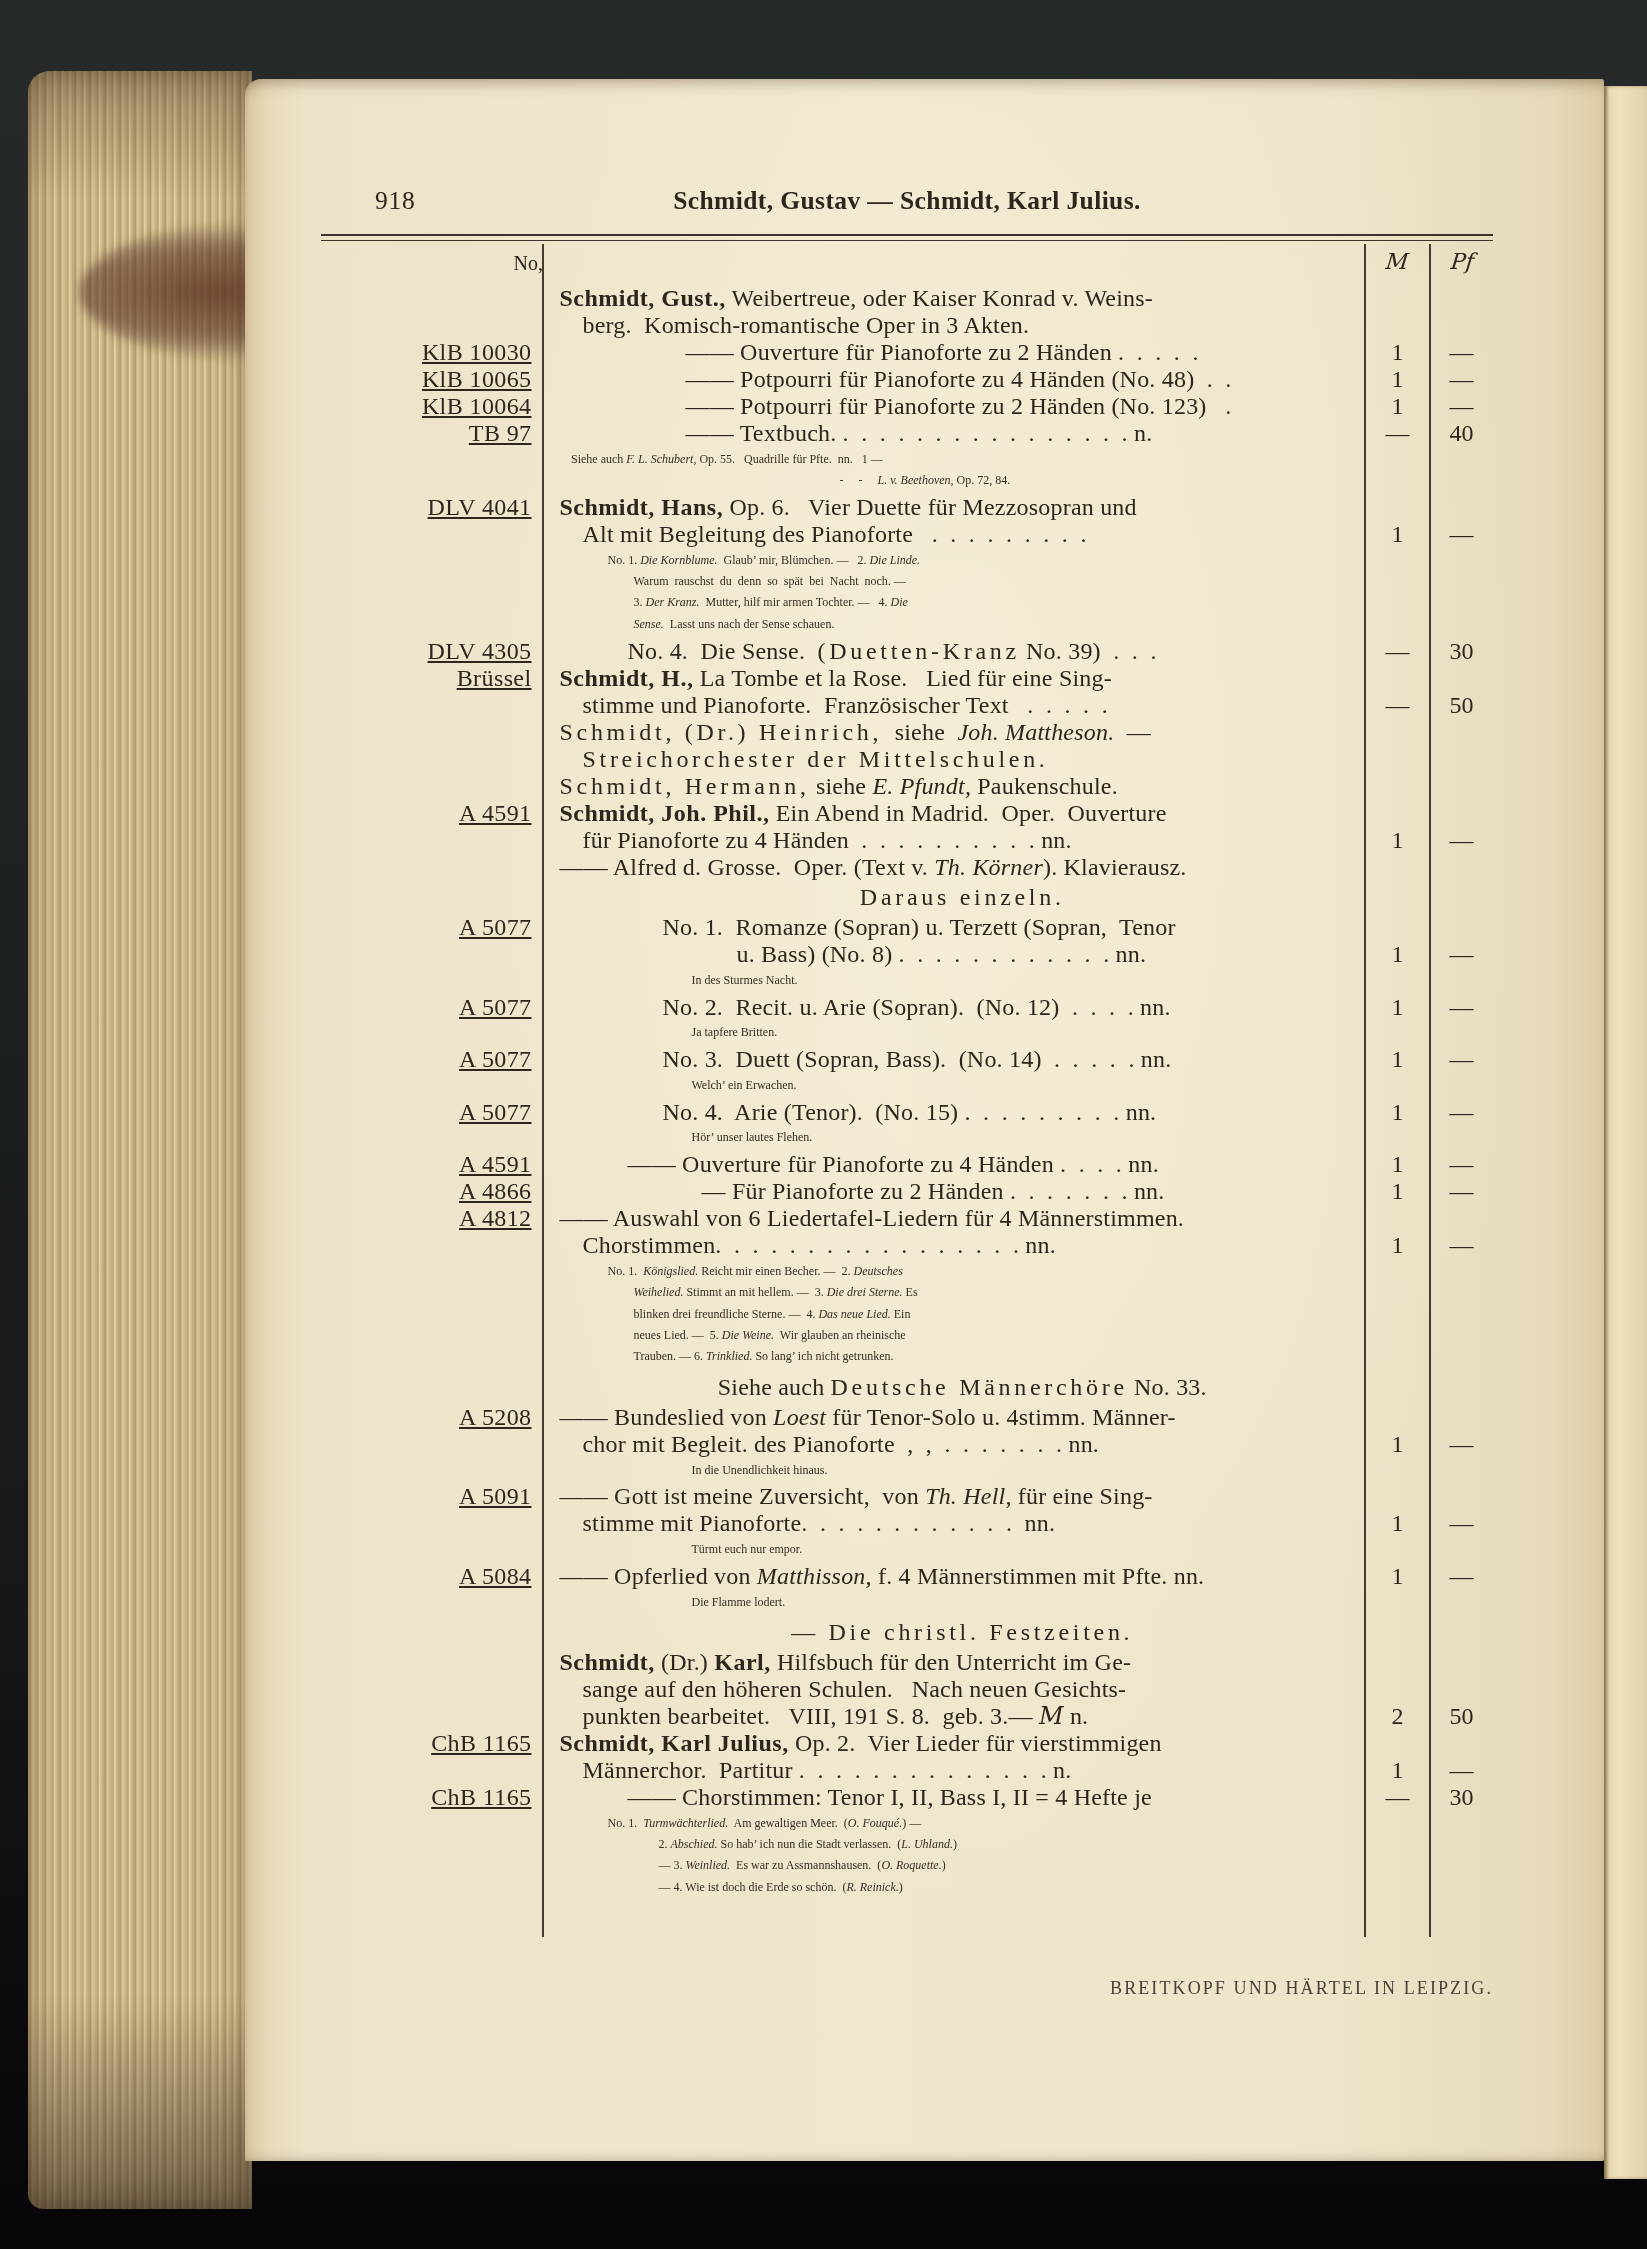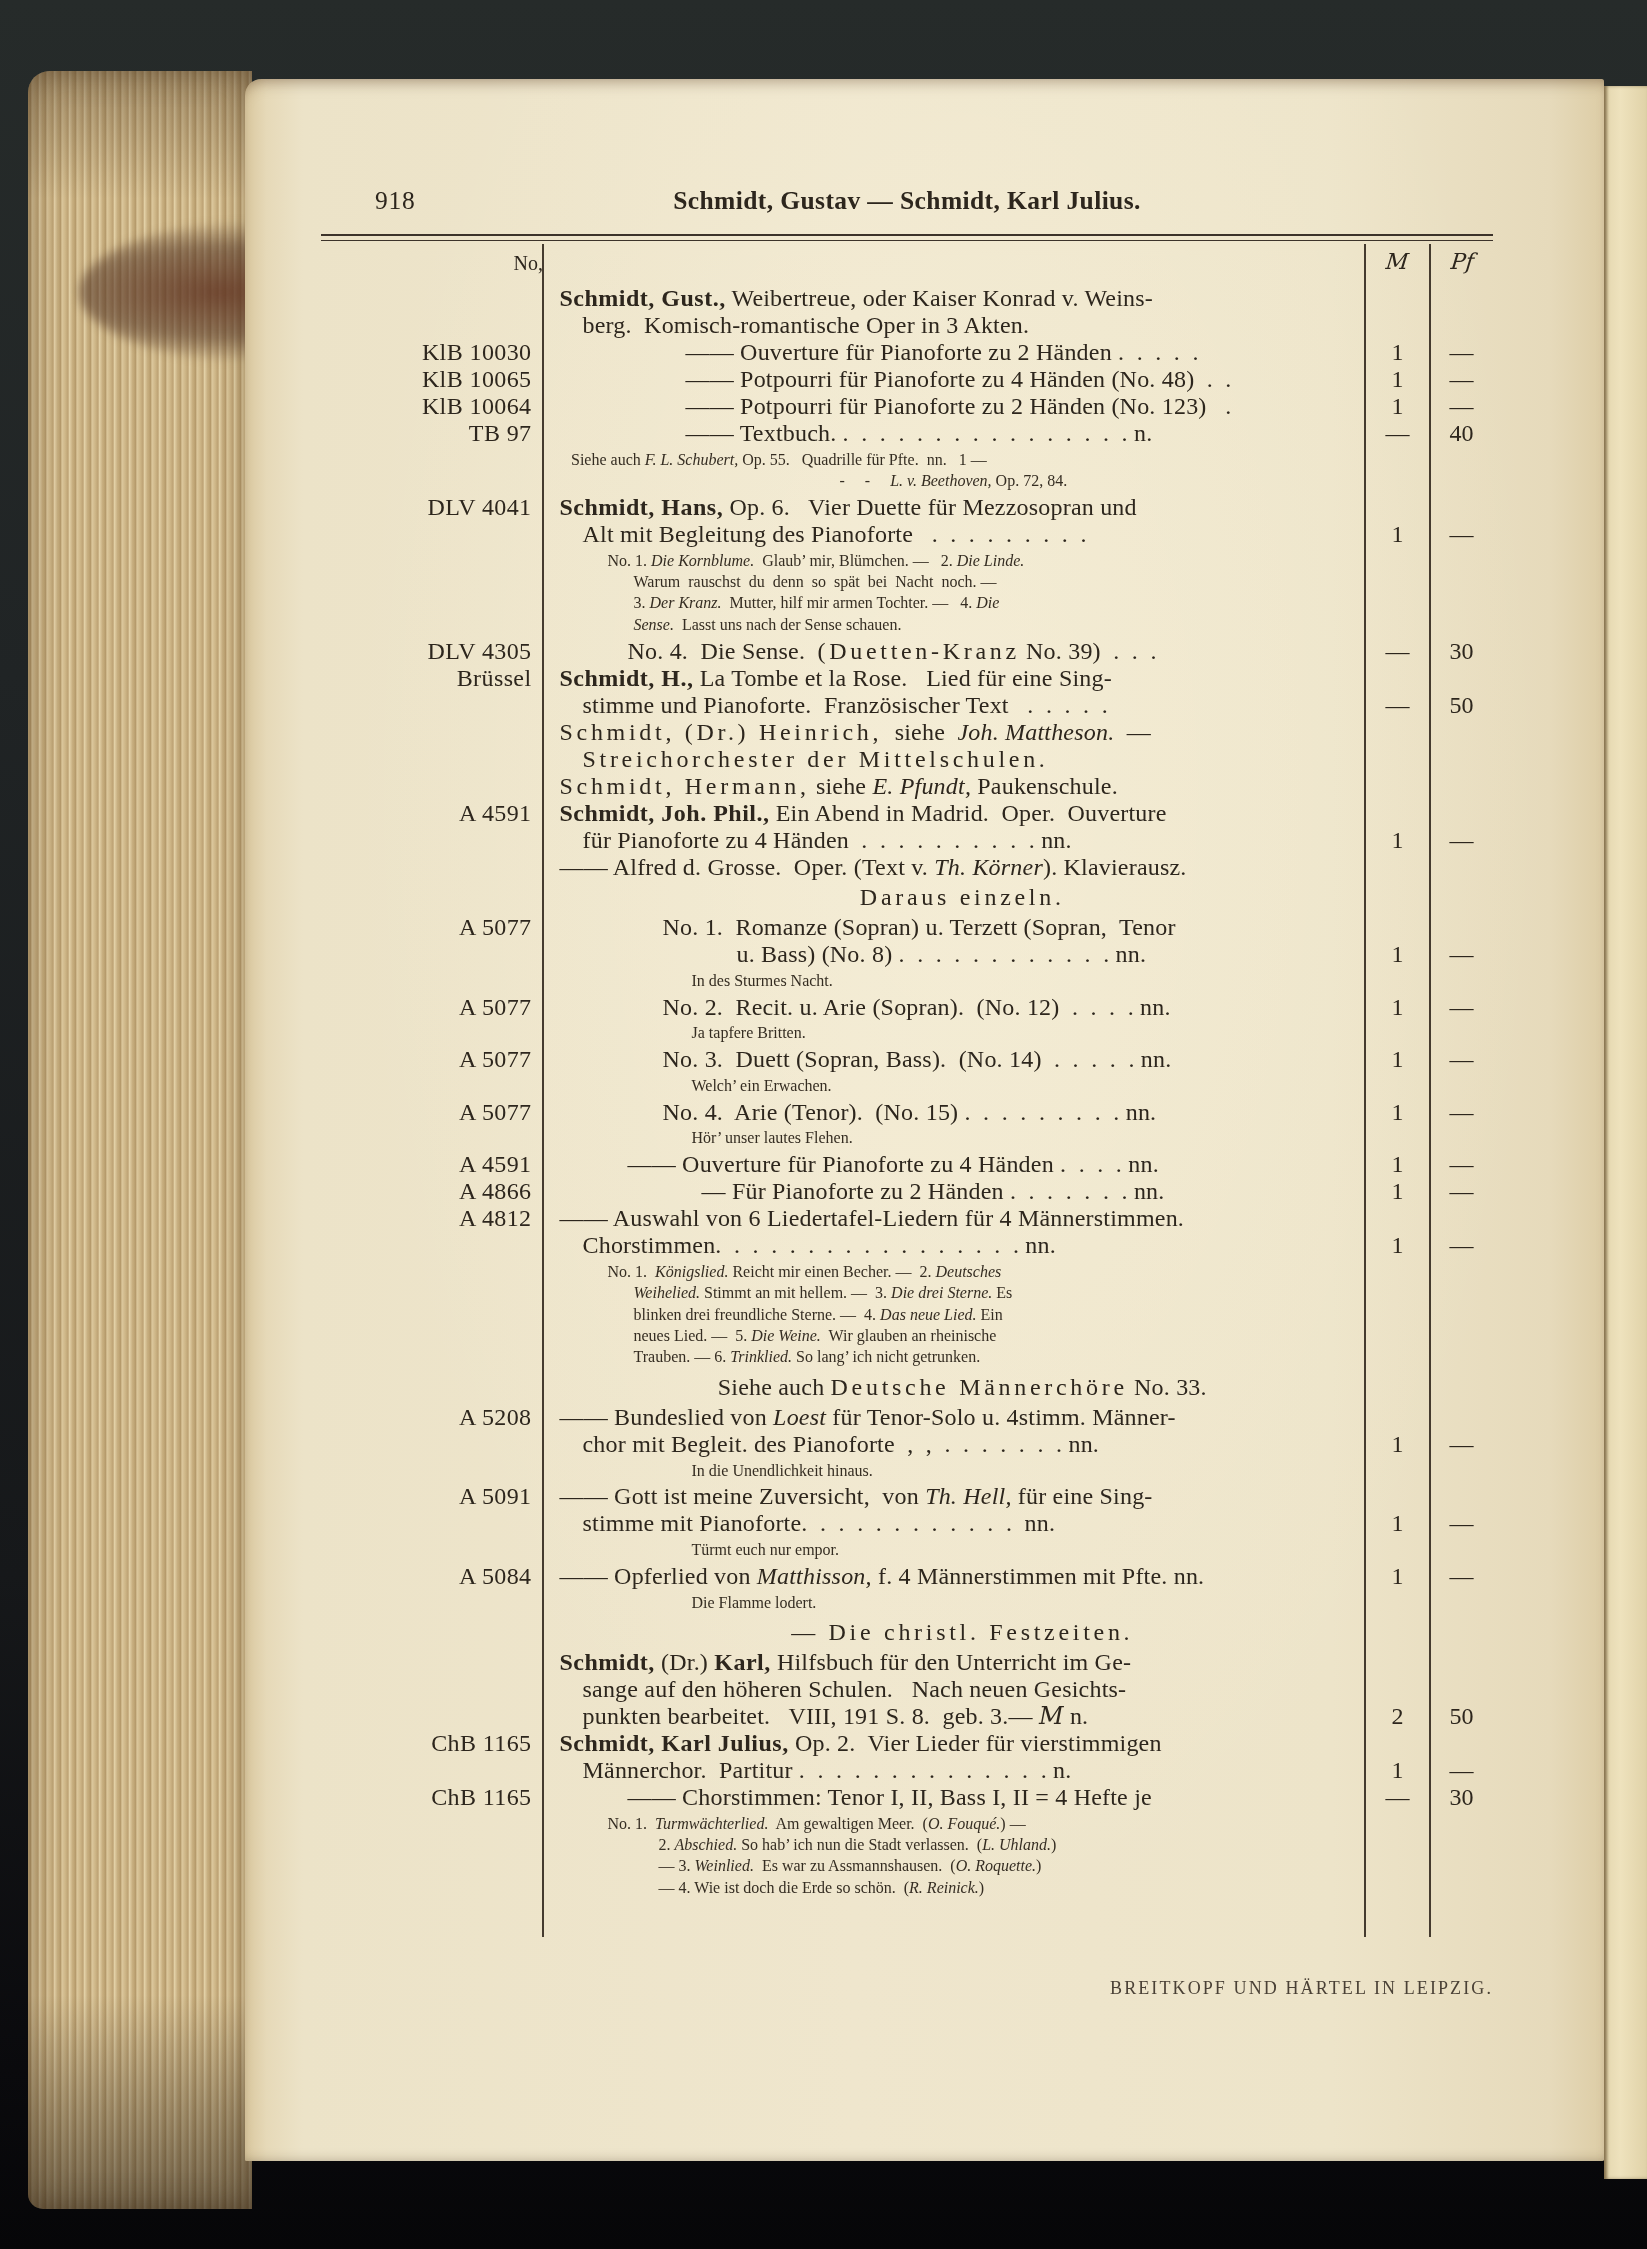--- a/index.html
+++ b/index.html
@@ -57,27 +57,27 @@
   .v1{left:542px;}.v2{left:1364px;}.v3{left:1429px;}
   .nohead{position:absolute;left:321px;top:252px;width:222px;text-align:right;font-size:20px;}
   .mhead{position:absolute;left:1365px;top:249px;width:65px;text-align:center;font-size:22px;}
   .pfhead{position:absolute;left:1431px;top:249px;width:63px;text-align:center;font-size:22px;}
   .script{font-style:italic;font-family:"DejaVu Serif",serif;transform:skewX(-6deg);display:inline-block;}
 
   
   .tbody{position:absolute;left:321px;top:247px;width:1172px;}
   .entries{margin-top:38px;}
   .row{display:grid;grid-template-columns:222px 822px 65px 63px;}
-  .c-id{grid-area:1/1;text-align:right;padding-right:11.5px;font-size:24px;line-height:27px;letter-spacing:0.4px;}
+  .c-id{grid-area:1/1;text-align:right;padding-right:11.5px;font-size:24px;line-height:27px;letter-spacing:0.4px;text-decoration:underline;}
   .c-lines{grid-area:1/2;padding-left:16.5px;}
   .c-m{grid-area:1/3;align-self:end;text-align:center;font-size:24px;line-height:27px;}
   .c-pf{grid-area:1/4;align-self:end;text-align:center;font-size:24px;line-height:27px;}
   .c-small{grid-area:2/2;padding-left:16.5px;margin:1.6px 0 2.5px;}
   .ln{font-size:24px;line-height:27px;white-space:pre-wrap;letter-spacing:0.2px;}
-  .sln{font-size:16px;line-height:21.4px;white-space:pre-wrap;color:#352d22;}
+  .sln{font-size:12px;line-height:21.4px;white-space:pre-wrap;color:#352d22;}
   .in0{padding-left:0;} .inc{padding-left:23px;} .in1{padding-left:68px;}
   .in2{padding-left:103px;} .inK{padding-left:126px;} .in3{padding-left:142px;}
   .inW{padding-left:177px;} .ctr{text-align:center;margin:3.3px 0;}
   .sm-a{padding-left:48px;} .sm-w{padding-left:74px;} .sm-x{padding-left:99px;}
   .sm-o{padding-left:132px;} .sm-b0{padding-left:11.5px;} .sm-b2{padding-left:280px;}
   .seg-b{font-weight:bold;letter-spacing:0.5px;}
   .seg-i{font-style:italic;}
   .seg-g{letter-spacing:3.7px;}
   .seg-m{font-style:italic;font-family:"DejaVu Serif",serif;}
   .seg-sup{vertical-align:super;font-size:70%;}

